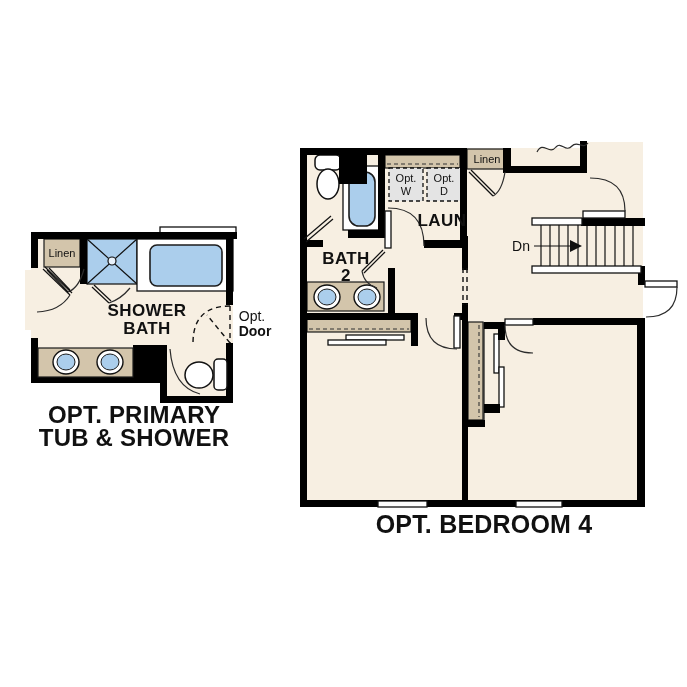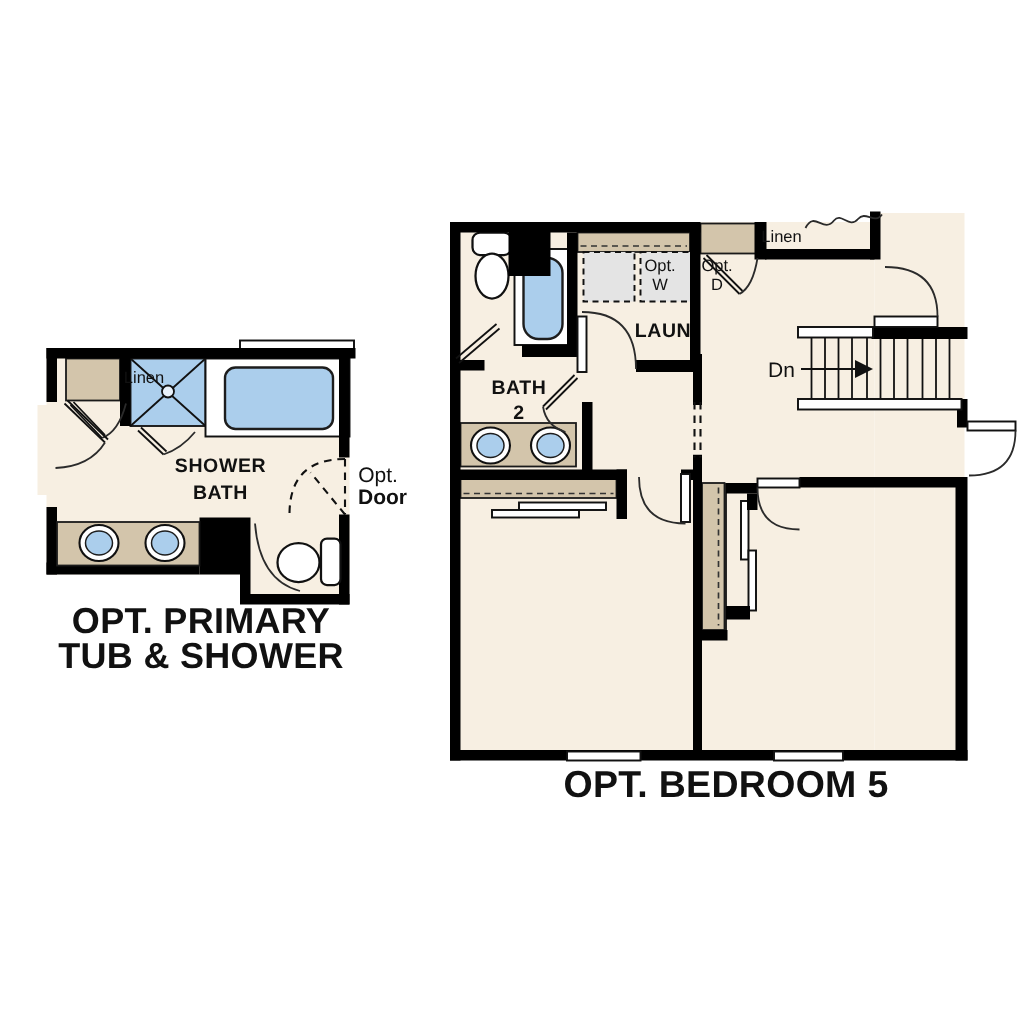--- a/index.html
+++ b/index.html
@@ -16,23 +16,23 @@
   .bluefill{fill:var(--blue);stroke:#1d1d1d;stroke-width:1.6;}
   .white{fill:#ffffff;stroke:#111;stroke-width:1.3;}
   .thin{fill:none;stroke:#111;stroke-width:1.2;}
   .arc{fill:none;stroke:#2b2b2b;stroke-width:1.2;}
   .dash{fill:none;stroke:#111;stroke-width:1.4;stroke-dasharray:5 4;}
   .dashlite{fill:none;stroke:#333;stroke-width:1.1;stroke-dasharray:4 3;}
   .graybox{fill:var(--gray);stroke:#111;stroke-width:1.3;stroke-dasharray:4 3;}
   .lbl{position:absolute;transform:translate(-50%,-50%);color:var(--text);
        white-space:nowrap;line-height:1;}
   .b{font-weight:bold;}
-  .s11{font-size:11px;margin-left:34px;}
+  .s11{font-size:11px;}
   .s12{font-size:14px;}
-  .s15{font-size:13px;letter-spacing:.4px;}
+  .s15{font-size:17px;letter-spacing:.4px;}
   .s18{font-size:18.5px;letter-spacing:.3px;}
   .s24{font-size:24px;letter-spacing:.2px;}
   .s25{font-size:25px;letter-spacing:.2px;}
 </style>
 </head>
 <body>
 
 <div class="canvas">
 
 <svg width="687" height="687" viewBox="0 0 687 687">
@@ -256,15 +256,15 @@
 
 <div class="lbl s11" style="left:406px;top:178px;">Opt.</div>
 <div class="lbl s11" style="left:406px;top:191px;">W</div>
 <div class="lbl s11" style="left:444px;top:178px;">Opt.</div>
 <div class="lbl s11" style="left:444px;top:191px;">D</div>
 <div class="lbl b s15" style="left:442px;top:220px;">LAUN</div>
 <div class="lbl s11" style="left:487px;top:159px;">Linen</div>
 <div class="lbl b s15" style="left:346px;top:258px;">BATH</div>
 <div class="lbl b s15" style="left:346px;top:275px;">2</div>
 <div class="lbl s12" style="left:521px;top:246px;">Dn</div>
-<div class="lbl b s25" style="left:484px;top:524px;">OPT. BEDROOM 5</div>
+<div class="lbl b s25" style="left:484px;top:524px;">OPT. BEDROOM 4</div>
 
 </div>
 
 </body></html>

